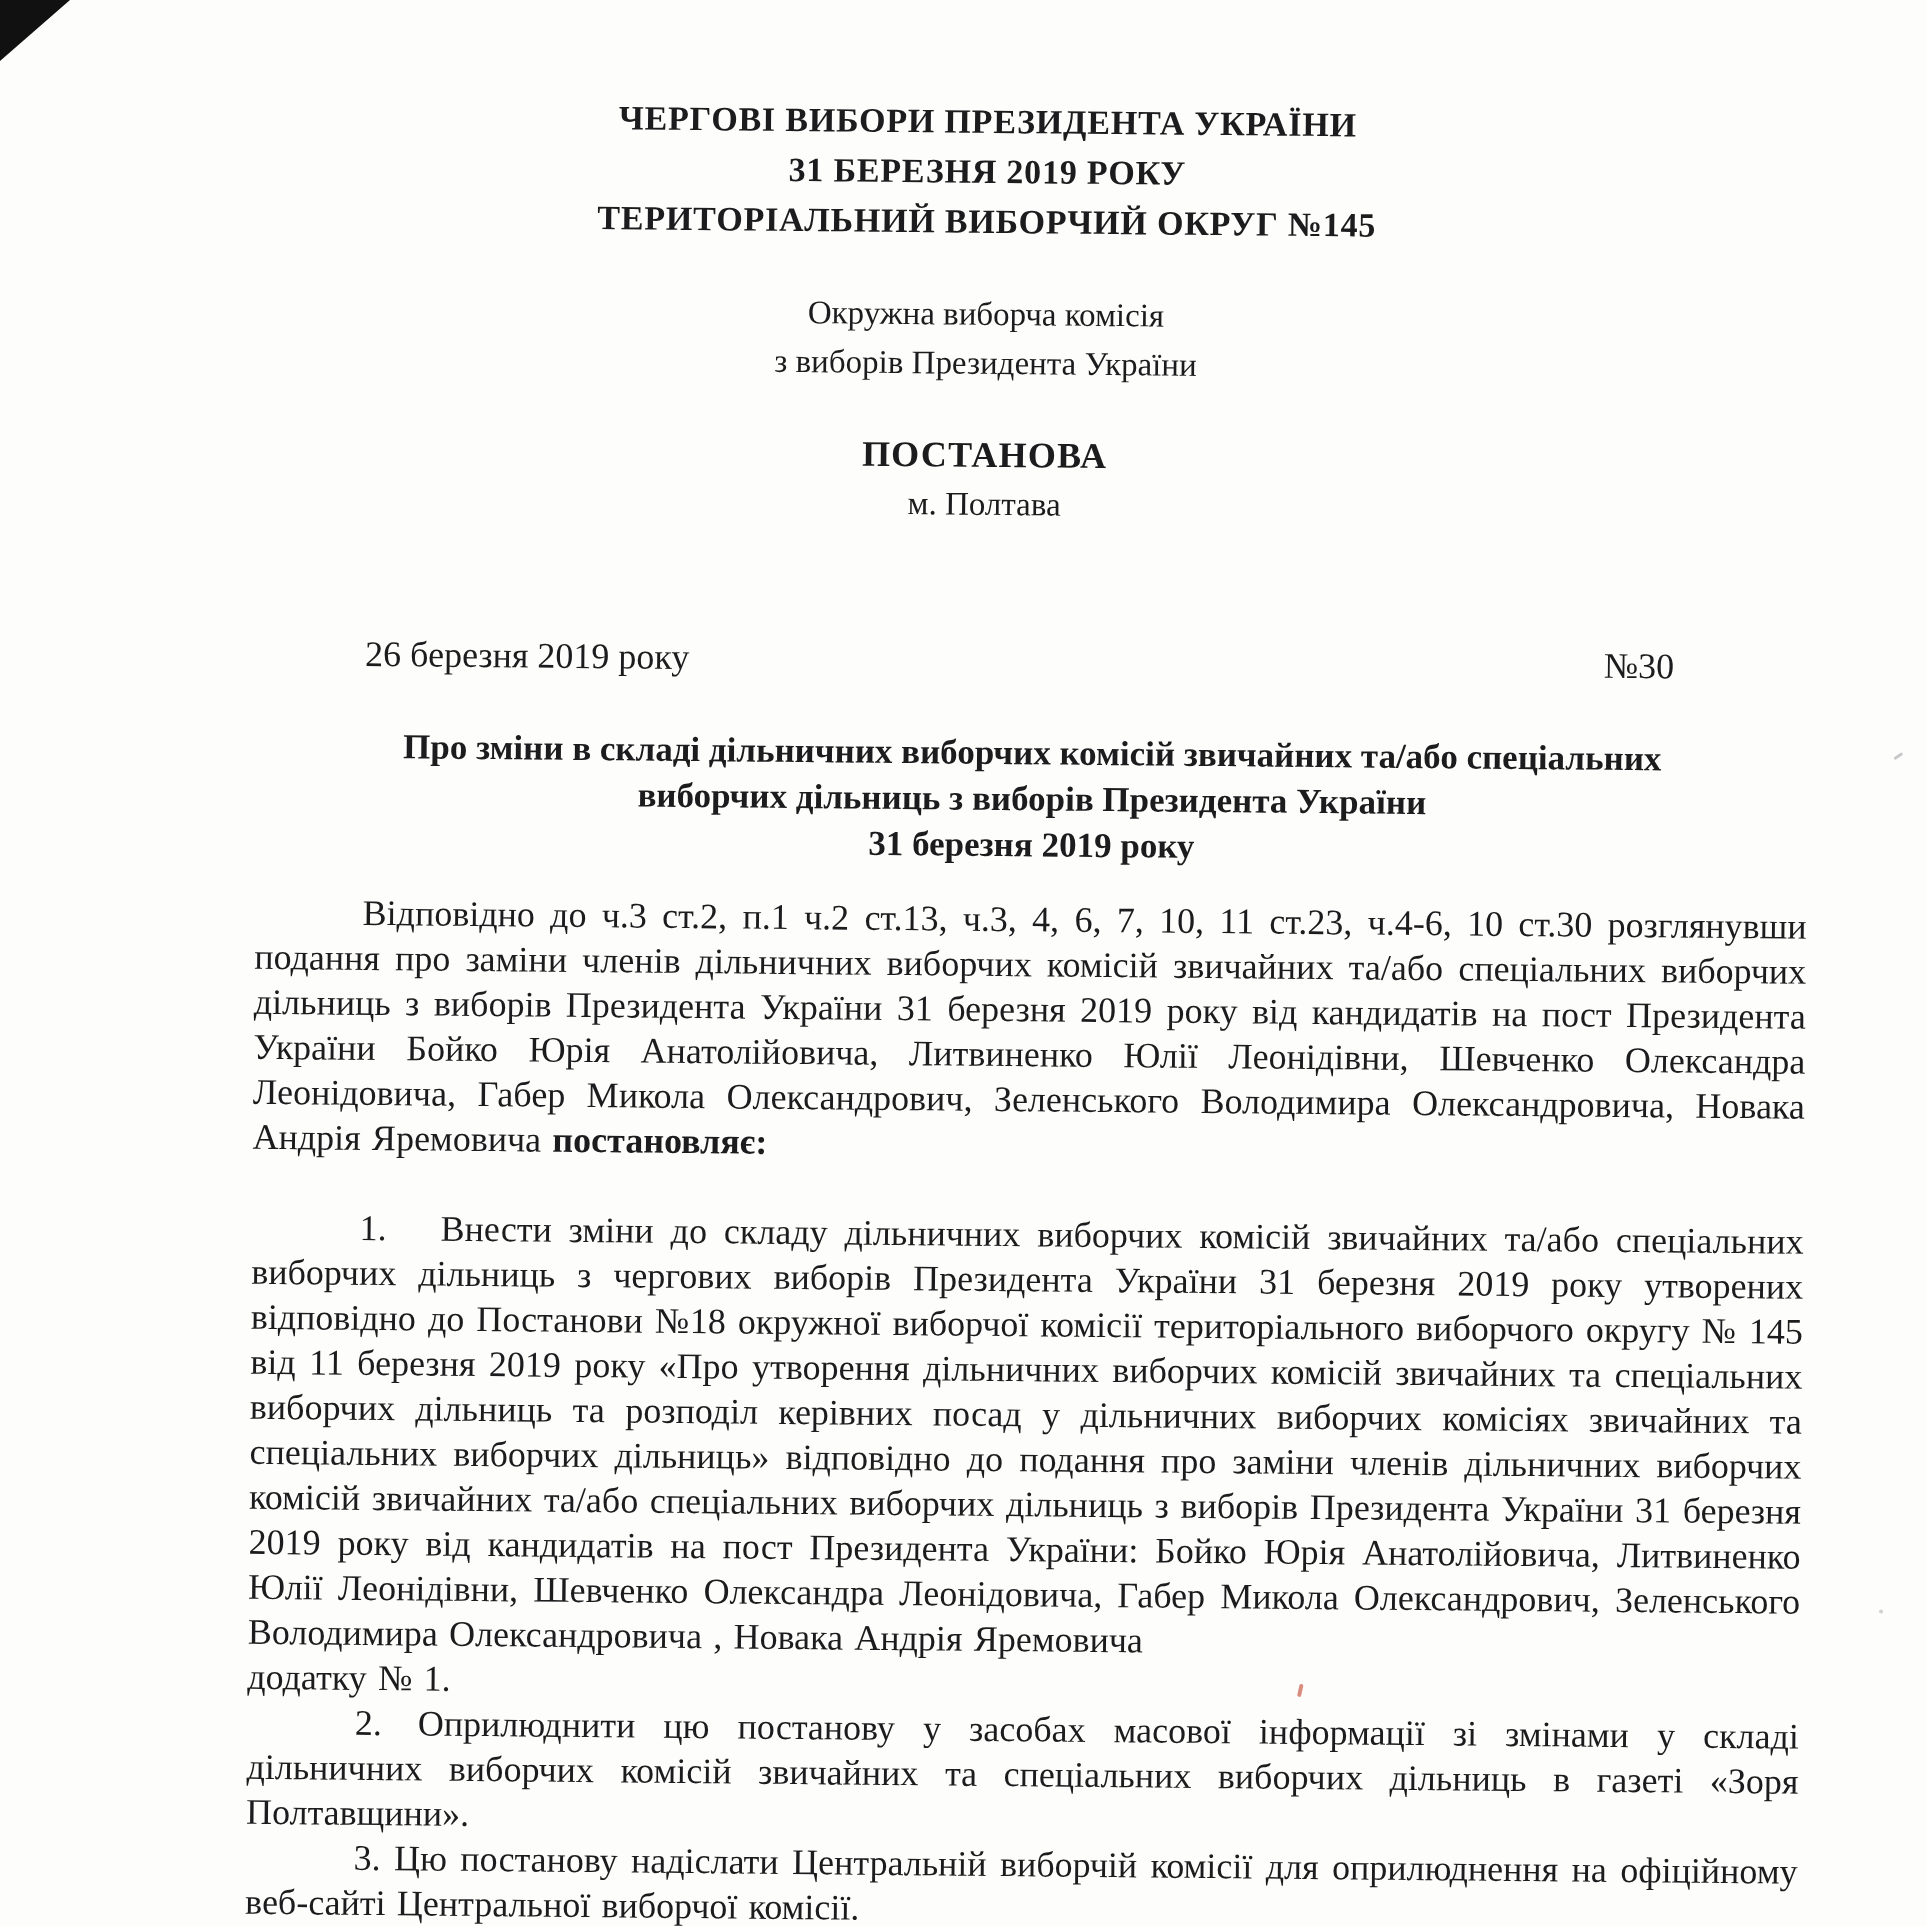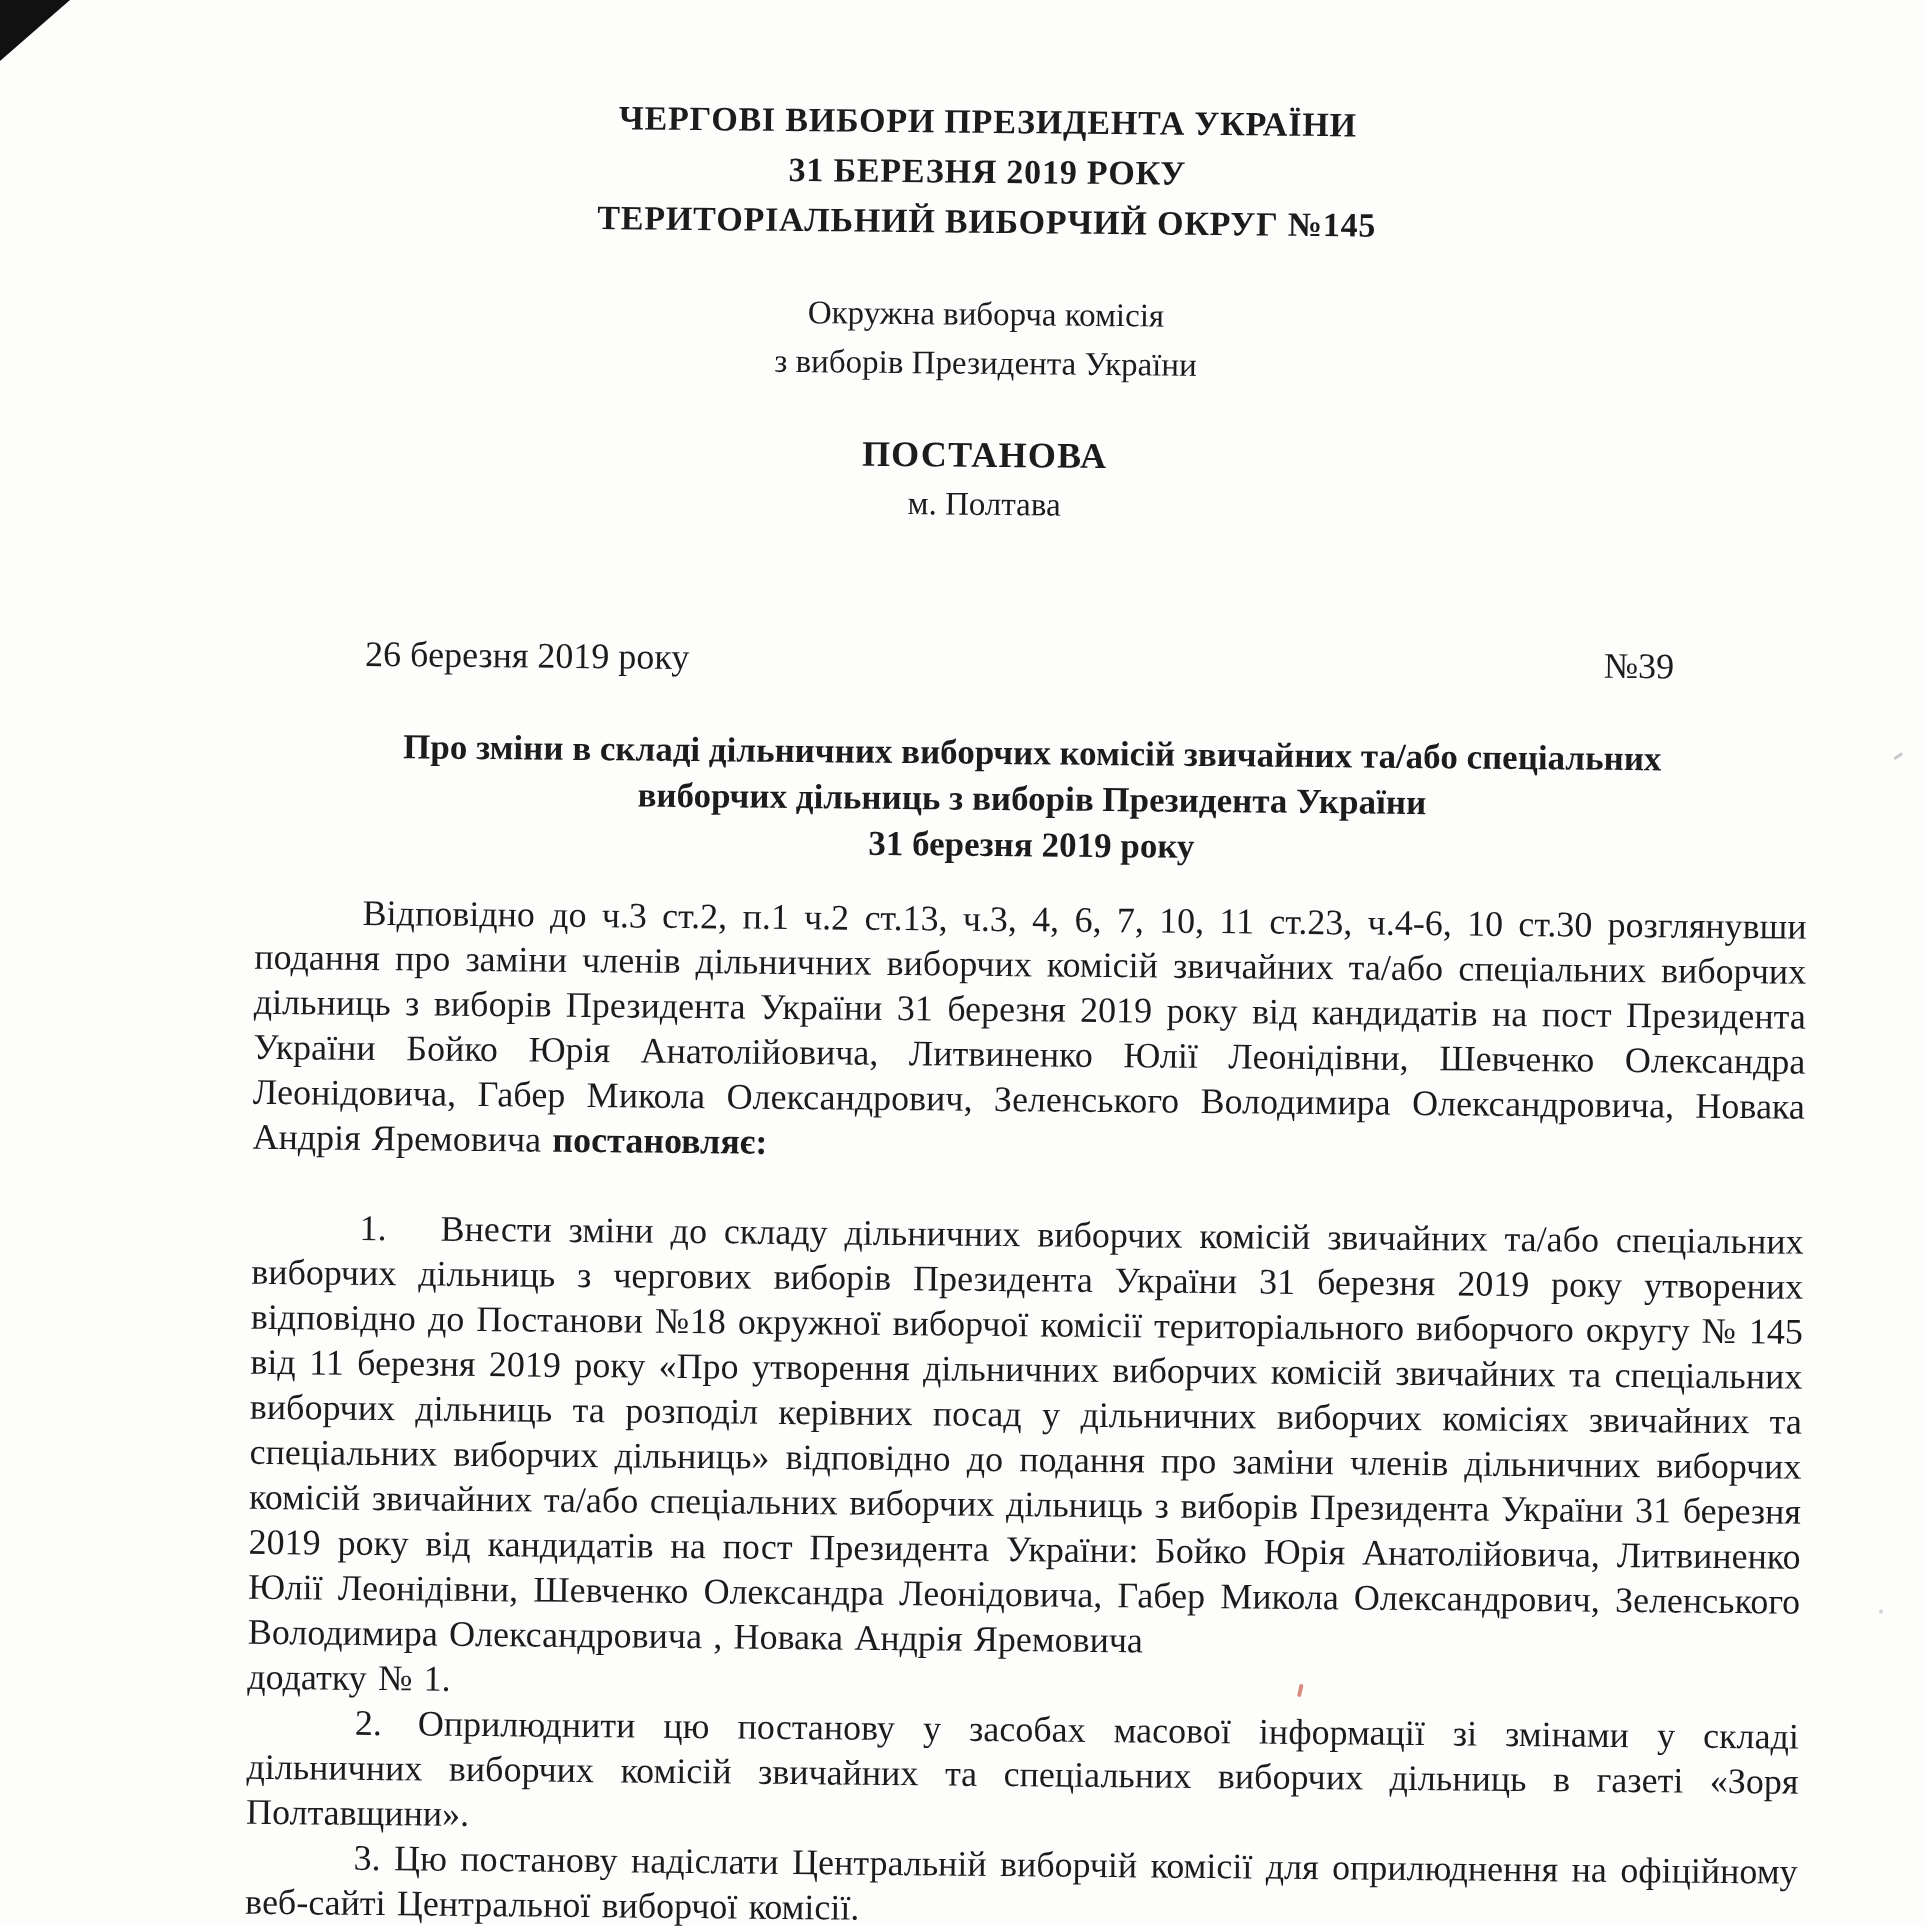--- a/index.html
+++ b/index.html
@@ -68,21 +68,21 @@
       <div>Окружна виборча комісія</div>
       <div>з виборів Президента України</div>
     </div>
 
     <div class="doc-type">ПОСТАНОВА</div>
     <div class="city">м. Полтава</div>
 
     <div class="text-col">
       <div class="date-row">
         <span>26  березня 2019 року</span>
-        <span>№39</span>
+        <span>№30</span>
       </div>
 
       <div class="main-title">
         <div>Про зміни в складі дільничних виборчих комісій звичайних та/або спеціальних</div>
         <div>виборчих дільниць з виборів Президента України</div>
         <div>31 березня 2019 року</div>
       </div>
 
       <div class="body-text">
         <p><span>Відповідно до ч.3 ст.2, п.1 ч.2 ст.13, ч.3, 4, 6, 7, 10, 11 ст.23, ч.4-6, 10 ст.30 розглянувши подання про заміни членів дільничних виборчих комісій звичайних та/або спеціальних виборчих дільниць з виборів Президента України 31 березня 2019 року від кандидатів на пост Президента  України Бойко Юрія Анатолійовича, Литвиненко Юлії Леонідівни, Шевченко Олександра Леонідовича, Габер Микола Олександрович, Зеленського Володимира Олександровича, Новака Андрія Яремовича</span> <span class="b">постановляє:</span></p>

